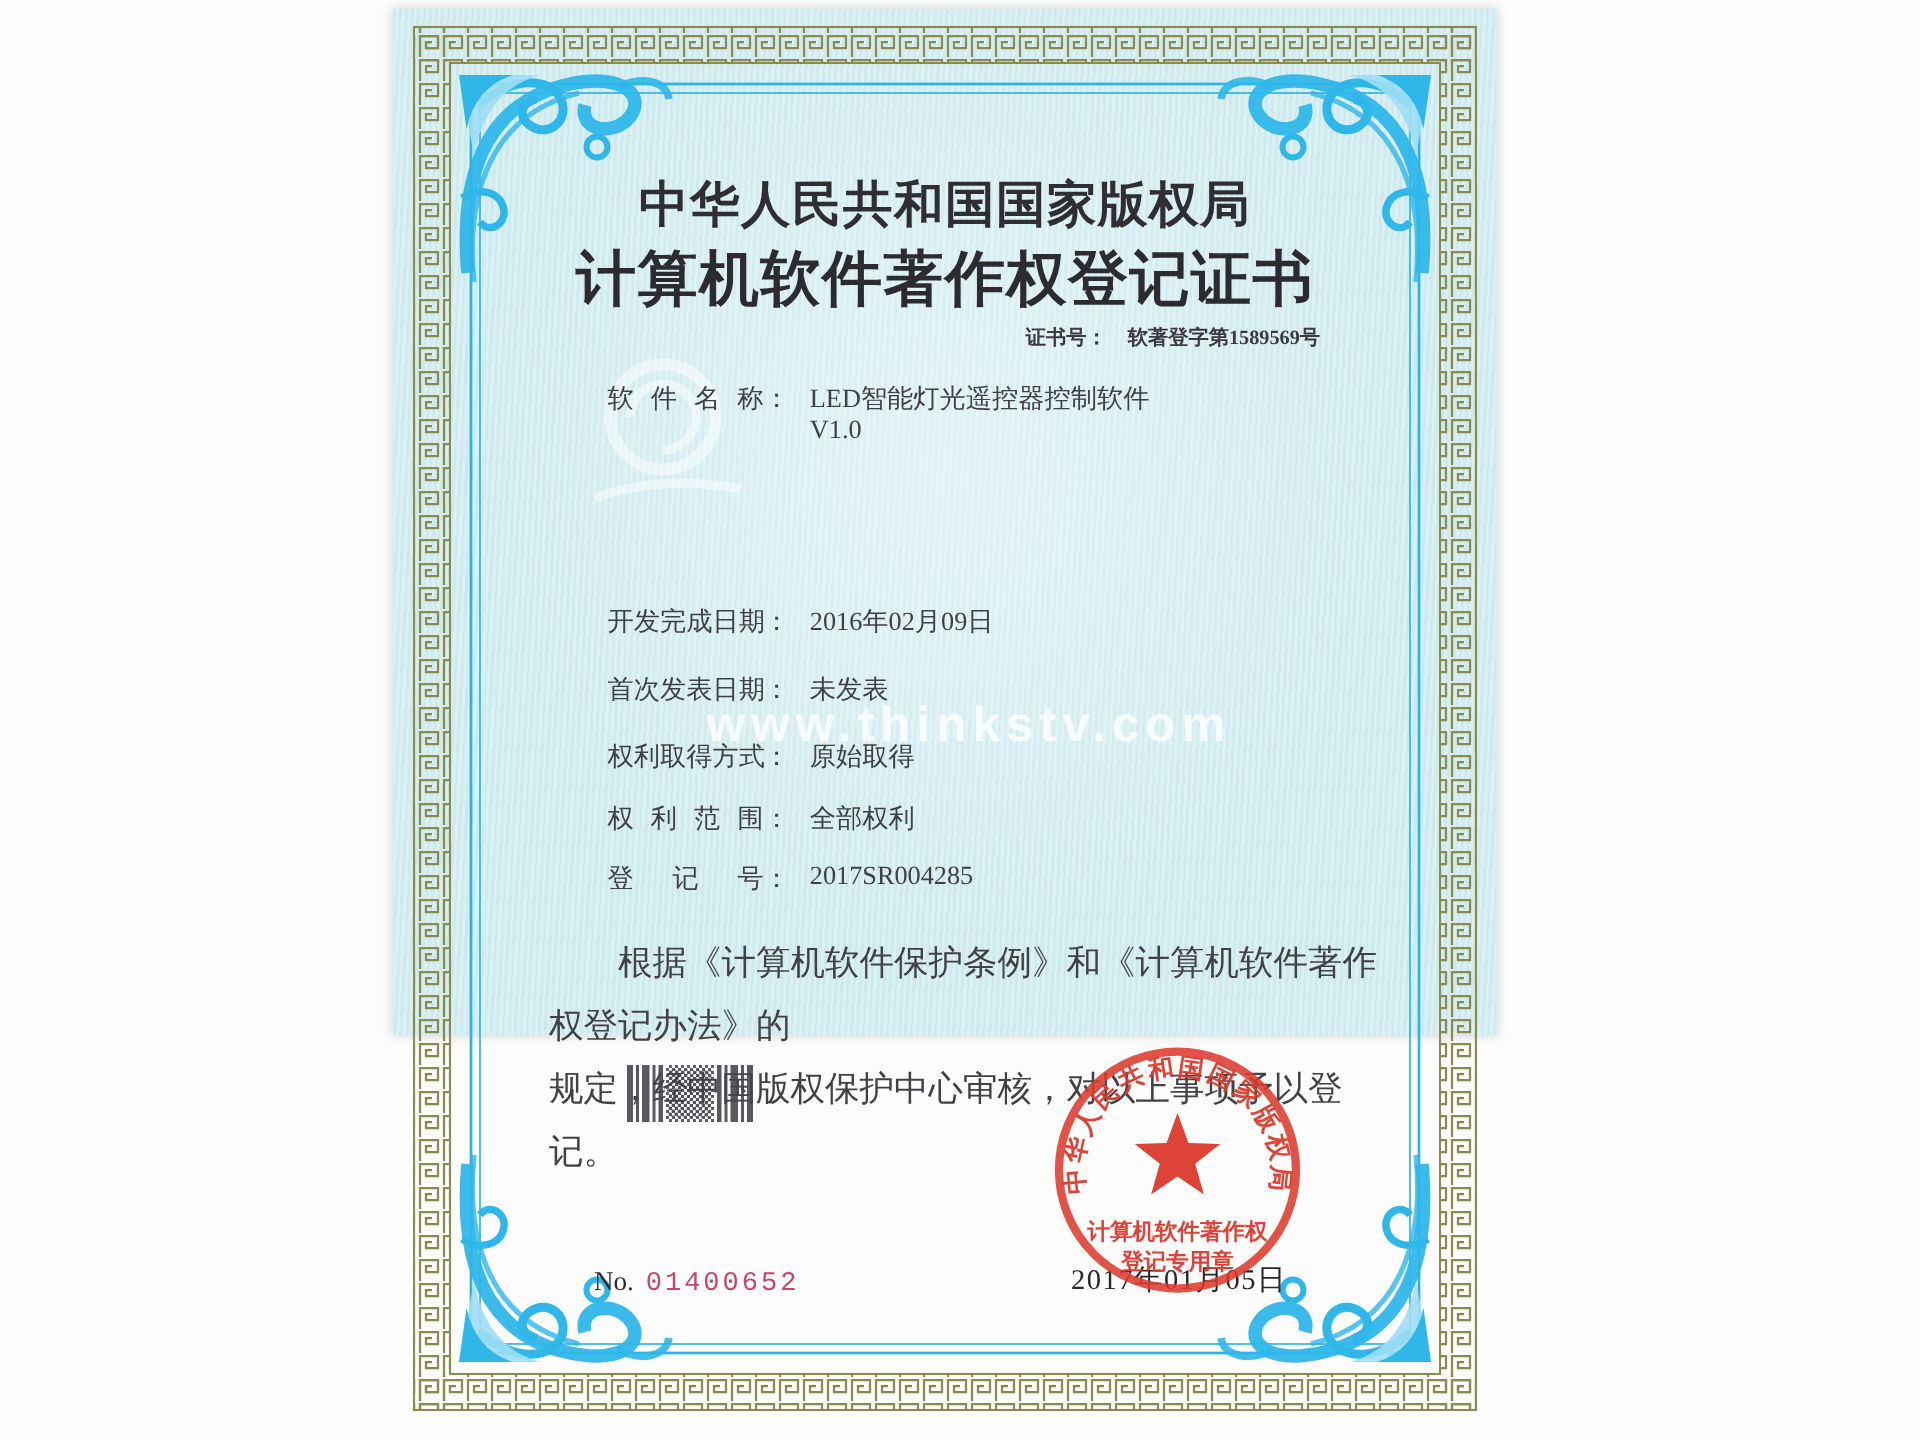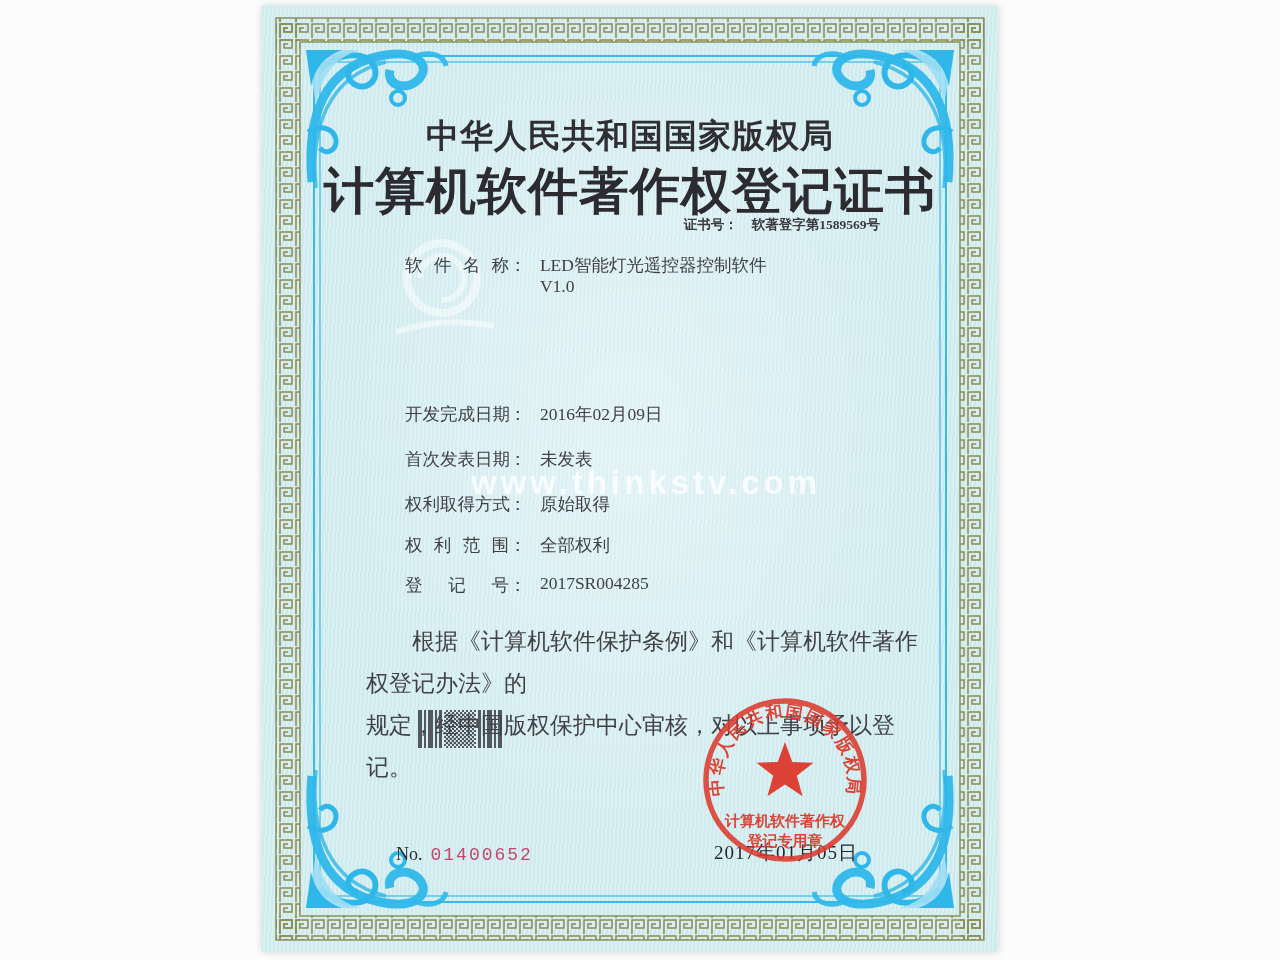--- a/index.html
+++ b/index.html
@@ -1,28 +1,28 @@
 <!DOCTYPE html>
 <html><head>
 <meta charset="utf-8">
 <style>
   html,body{margin:0;padding:0;width:1280px;height:960px;overflow:hidden;background:#fcfcfc;
     font-family:"Liberation Serif","DejaVu Serif",serif;}
   .stage{position:relative;width:1280px;height:960px;}
-  .paper{position:absolute;left:262px;top:6px;width:736px;height:946px;
+  .paper{position:absolute;left:262px;top:6px;width:736px;height:684px;
     background:
       radial-gradient(ellipse at 50% 45%, rgba(255,255,255,.38), rgba(255,255,255,0) 62%),
       repeating-linear-gradient(93deg, rgba(120,200,215,.10) 0 2px, rgba(255,255,255,.10) 2px 4px),
       #d7eef1;
     box-shadow:0 0 7px rgba(60,80,90,.25);}
   .bordersvg{position:absolute;left:0;top:0;pointer-events:none;}
   .authority{position:absolute;left:0;right:0;top:108px;text-align:center;
     font-size:33px;font-weight:700;color:#2e2e33;letter-spacing:1px;}
   .certtitle{position:absolute;left:0;right:0;top:152px;text-align:center;
-    font-size:50px;font-weight:700;color:#2b2b30;letter-spacing:1px;}
+    font-size:40px;font-weight:700;color:#2b2b30;letter-spacing:1px;}
   .certno{position:absolute;right:118px;top:210px;font-size:13.5px;font-weight:700;color:#3a3a40;}
   .certno .gap{display:inline-block;width:14px;}
   .row{position:absolute;left:104px;font-size:17.5px;color:#3f3f45;white-space:nowrap;margin-left:39px;}
   .flabel{display:inline-block;width:104px;text-align:justify;text-align-last:justify;vertical-align:top;}
   .colon{display:inline-block;margin-right:9px;vertical-align:top;}
   .fvalue{display:inline-block;vertical-align:top;}
   .vline{display:block;line-height:30px;margin-top:-6px;}
   .vline:first-child{margin-top:0;line-height:24px;text-align:center;}
   .statement{position:absolute;left:104px;top:615px;width:565px;font-size:23px;
     line-height:42px;color:#414147;}

